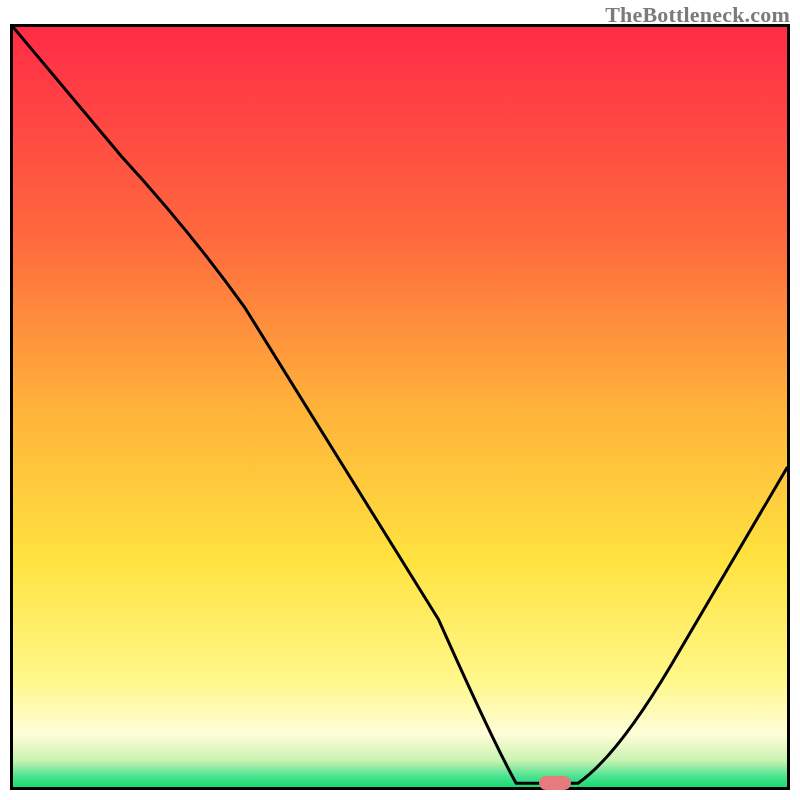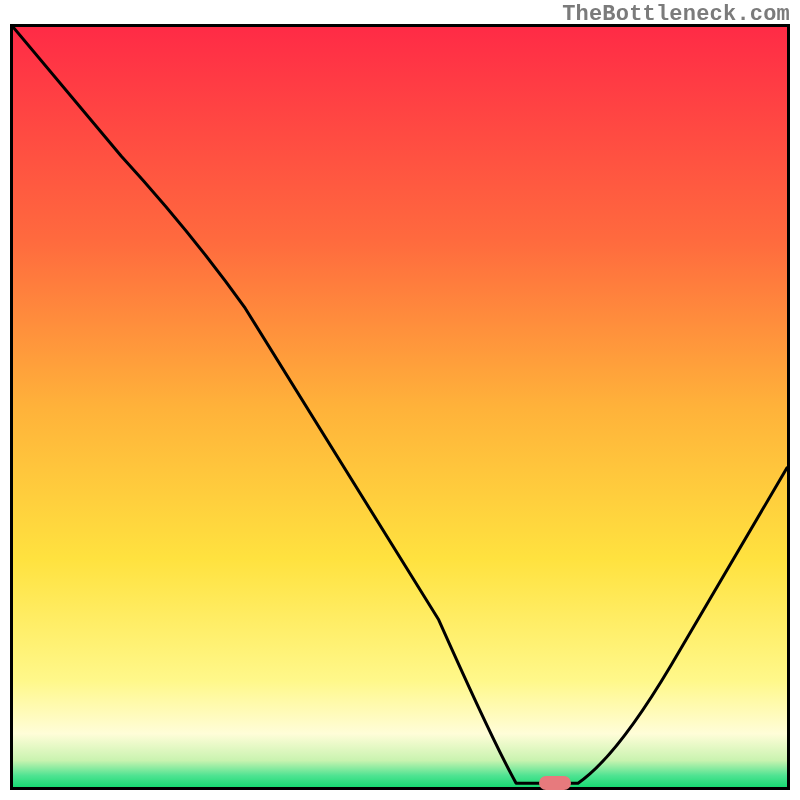--- a/index.html
+++ b/index.html
@@ -23,21 +23,21 @@
     position: absolute;
     left: 0;
     top: 0;
     width: 100%;
     height: 100%;
   }
   .watermark {
     position: absolute;
     top: 2px;
     right: 10px;
-    font-family: Liberation Mono, monospace;
+    font-family: Liberation Serif, serif;
     font-size: 22px;
     font-weight: bold;
     color: #7b7b7b;
     letter-spacing: 0.2px;
   }
   .curve-svg {
     position: absolute;
     left: 0;
     top: 0;
     width: 100%;

